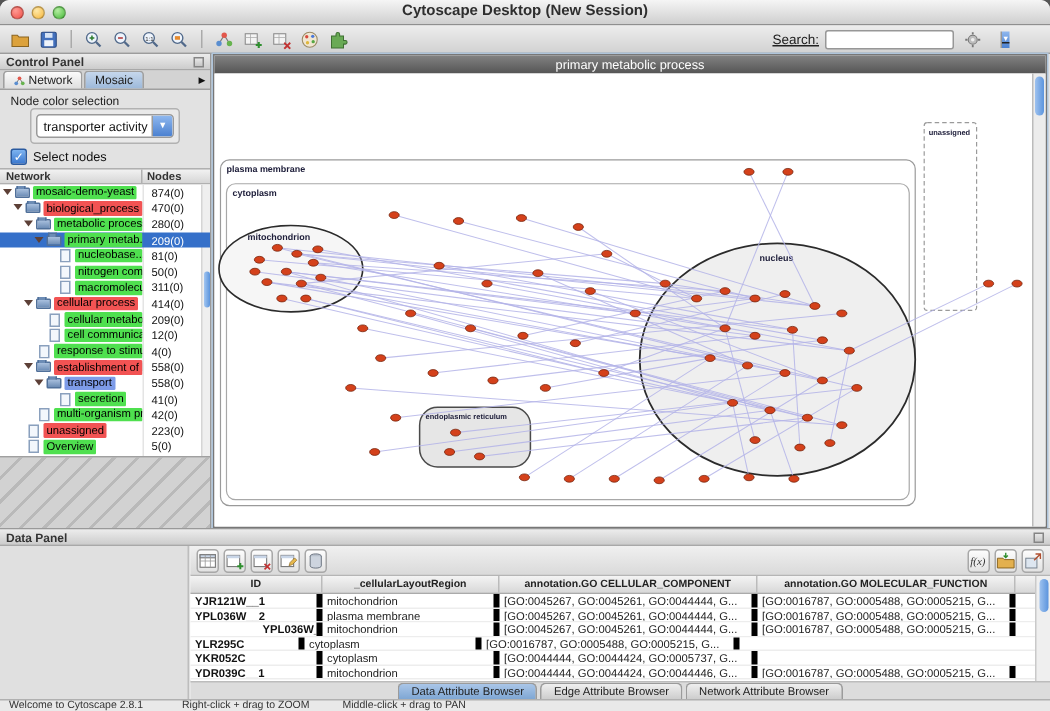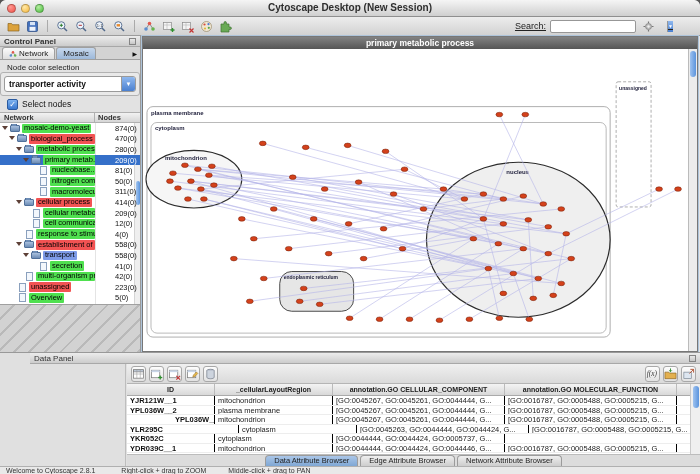--- a/index.html
+++ b/index.html
@@ -27,21 +27,21 @@
 
   
   #control-panel { position:absolute; top:36px; left:0; width:141px; height:316px; background:#e2e2e2; border-right:1px solid #9a9a9a; display:flex; flex-direction:column; }
   .panel-header { height:11px; background:linear-gradient(#ececec,#cccccc); border-bottom:1px solid #a8a8a8; display:flex; align-items:center; padding:0 4px; font-size:8px; font-weight:bold; color:#333; flex:0 0 11px; }
   .float-icon { margin-left:auto; width:7px; height:7px; border:1px solid #858585; background:linear-gradient(#e8e8e8,#c6c6c6); }
   .cp-tabs { height:13px; flex:0 0 13px; display:flex; align-items:flex-end; background:#d3d3d3; border-bottom:1px solid #9f9f9f; padding-left:2px; }
   .cp-tab { height:12px; display:flex; align-items:center; gap:2px; padding:0 6px; font-size:8px; border:1px solid #9f9f9f; border-bottom:none; border-radius:3px 3px 0 0; background:linear-gradient(#fbfbfb,#dedede); margin-right:1px; color:#222; }
   .cp-tab.active { background:linear-gradient(#c6d7ec,#9db9da); }
   .tab-arrow { margin-left:auto; font-size:6px; padding:0 3px 2px 0; color:#111; }
   .cp-group-label { flex:0 0 12px; font-size:8px; color:#222; padding:3px 0 0 7px; }
-  .cp-groupbox { flex:0 0 24px; margin:0 0; border:1px solid #b2b2b2; border-radius:3px; display:flex; align-items:center; padding:0 3px; background:#e9e9e9;font-weight:bold; }
+  .cp-groupbox { flex:0 0 24px; margin:0 20px; border:1px solid #b2b2b2; border-radius:3px; display:flex; align-items:center; padding:0 3px; background:#e9e9e9; }
   .combo { flex:1; height:16px; background:#fff; border:1px solid #9a9a9a; border-radius:3px; display:flex; align-items:center; overflow:hidden; }
   .combo-text { flex:1; font-size:8.5px; padding-left:4px; color:#111; white-space:nowrap; overflow:hidden; }
   .combo-btn { width:14px; height:100%; background:linear-gradient(#8fb8ef,#4a80d0); border-left:1px solid #9a9a9a; display:flex; align-items:center; justify-content:center; color:#fff; font-size:6px; flex:0 0 14px; }
   .cp-check-row { flex:0 0 16px; display:flex; align-items:center; gap:4px; padding-left:7px; font-size:8.5px; color:#111; }
   .checkbox { width:11px; height:11px; border-radius:2px; background:linear-gradient(#7db3f0,#3a78cf); border:1px solid #2a5a9f; color:#fff; font-size:8px; line-height:9px; text-align:center; }
   .tree-header { flex:0 0 11px; display:flex; background:linear-gradient(#f2f2f2,#d6d6d6); border-top:1px solid #b0b0b0; border-bottom:1px solid #b0b0b0; font-size:7.5px; font-weight:bold; color:#333; }
   .th-net { width:95px; border-right:1px solid #b0b0b0; padding-left:4px; line-height:9px; }
   .th-nodes { flex:1; padding-left:3px; line-height:9px; }
   .tree { flex:1 1 auto; background:#fff; position:relative; overflow:hidden; }
   .tree-colline { position:absolute; left:95px; top:0; bottom:0; width:1px; background:#e4e4e4; }
@@ -51,48 +51,48 @@
   .tree-indent { flex:0 0 auto; height:1px; }
   .tree-tri { flex:0 0 7px; width:7px; height:7px; position:relative; }
   .tree-tri.open:after { content:""; position:absolute; left:0; top:1px; border-left:3.5px solid transparent; border-right:3.5px solid transparent; border-top:4.5px solid #5d4037; }
   .tree-folder { flex:0 0 10px; width:10px; height:7px; margin:0 2px 0 1px; background:linear-gradient(#a9c0de,#6c8cb5); border:1px solid #50709a; border-radius:1px; position:relative; }
   .tree-folder:before { content:""; position:absolute; top:-3px; left:0; width:4px; height:2px; background:#6c8cb5; border:1px solid #50709a; border-bottom:none; }
   .tree-leafic { flex:0 0 7px; width:7px; height:9px; margin:0 3px 0 3px; background:#f3f7fc; border:1px solid #8aa0bd; }
   .chip { font-size:7.5px; line-height:8.5px; padding:0.5px 2px; border-radius:1px; color:#000; white-space:nowrap; overflow:hidden; }
   .chip-green { background:#4fe04f; }
   .chip-red { background:#f25353; }
   .chip-blue { background:#7d9be8; }
-  .tree-count { font-size:7.5px; color:#111; padding-left:20px; white-space:nowrap; }
+  .tree-count { font-size:7.5px; color:#111; padding-left:6px; white-space:nowrap; }
   .tree-row.sel .tree-count { color:#fff; }
   .tree-scroll { position:absolute; right:0; top:0; bottom:0; width:6px; background:#efefef; border-left:1px solid #d5d5d5; }
   .tree-thumb { position:absolute; top:32%; left:0.5px; width:4px; height:24px; border-radius:2px; background:linear-gradient(90deg,#a3c6f0,#5b94dd); }
   .navigator { flex:0 0 48px; border-top:1px solid #a0a0a0; background:repeating-linear-gradient(135deg,#d2d2d2 0 9px,#b9b9b9 9px 11px); }
 
   
   #network-frame { position:absolute; top:36px; left:142px; width:556px; height:316px; background:#fff; border:1px solid #777; box-shadow:0 0 0 1px #aec4da; }
-  .frame-title { height:12px; background:linear-gradient(#828282,#555555); color:#fff; font-size:8.5px; font-weight:bold; text-align:center; line-height:12px; }
+  .frame-title { height:12px; background:linear-gradient(#828282,#555555); color:#fff; font-size:8.5px; font-weight:normal; text-align:center; line-height:12px; }
   .net-canvas { position:absolute; top:12px; left:0; right:9px; bottom:0; background:#fff; overflow:hidden; }
   .net-canvas svg { width:100%; height:100%; display:block; }
   .vscroll { position:absolute; top:12px; right:0; bottom:0; width:9px; background:#ececec; border-left:1px solid #bbb; }
   .vthumb { position:absolute; top:2px; left:1px; width:6px; height:26px; border-radius:3px; background:linear-gradient(90deg,#9ec2ef,#5b94dd); }
 
   
   #data-panel { position:absolute; top:352px; left:0; right:0; height:114px; background:#e0e0e0; border-top:1px solid #999; }
-  .dp-header { height:11px; background:linear-gradient(#ececec,#cccccc); border-bottom:1px solid #a8a8a8; display:flex; align-items:center; padding:0 4px; font-size:8px; font-weight:normal; color:#333;margin-left:30px; }
+  .dp-header { height:11px; background:linear-gradient(#ececec,#cccccc); border-bottom:1px solid #a8a8a8; display:flex; align-items:center; padding:0 4px; font-size:8px; font-weight:bold; color:#333; }
   .dp-left { position:absolute; left:0; top:11px; bottom:0; width:126px; background:#e0e0e0; border-right:1px solid #bdbdbd; }
   .dp-main { position:absolute; left:127px; top:11px; right:0; bottom:0; background:#fff; }
   .dp-toolbar { height:20px; display:flex; align-items:center; gap:3px; padding:0 4px; background:linear-gradient(#f0f0f0,#dadada); border-bottom:1px solid #b5b5b5; }
   .dp-btn { width:15px; height:16px; border:1px solid #a8a8a8; border-radius:3px; background:linear-gradient(#fdfdfd,#e2e2e2); display:flex; align-items:center; justify-content:center; }
   .dp-spacer { flex:1; }
   .dp-thead { display:flex; height:12px; background:linear-gradient(#f4f4f4,#d8d8d8); border-bottom:1px solid #aaa; font-size:7px; font-weight:bold; color:#222; }
   .dp-th { border-right:1px solid #bbb; display:flex; align-items:center; justify-content:center; overflow:hidden; white-space:nowrap; flex:0 0 auto; }
   .dp-th-fill { flex:1 1 auto; border-right:none; }
   .dp-body { background:#fff; }
   .dp-row { display:flex; height:9.5px; font-size:7.5px; border-bottom:1px solid #ededed; background:#fff; }
-  .dp-td { padding:0 3px; border-right:1px solid #000000; overflow:hidden; white-space:nowrap; line-height:9px; flex:0 0 auto; color:#222; }
+  .dp-td { padding:0 3px; border-right:4px solid #000000; overflow:hidden; white-space:nowrap; line-height:9px; flex:0 0 auto; color:#222; }
   .dp-td.id-cell { font-weight:bold; color:#111; }
   .dp-vscroll { position:absolute; right:0; top:20px; bottom:12px; width:10px; background:#efefef; border-left:1px solid #c9c9c9; }
   .dp-vthumb { position:absolute; top:2px; left:1.5px; width:6px; height:22px; border-radius:3px; background:linear-gradient(90deg,#9ec2ef,#5b94dd); }
   .dp-tabs { position:absolute; left:0; right:0; bottom:0; height:12px; display:flex; justify-content:center; align-items:flex-end; gap:2px; background:#dcdcdc; border-top:1px solid #bcbcbc; }
   .dp-tab { font-size:7.5px; padding:0 8px; border:1px solid #9b9b9b; border-bottom:none; border-radius:4px 4px 0 0; background:linear-gradient(#efefef,#cdcdcd); line-height:10.5px; height:11px; color:#222; }
   .dp-tab.active { background:linear-gradient(#aac6e8,#7fa7d4); }
 
   
   #status-bar { position:absolute; left:0; right:0; bottom:0; height:8px; background:#e9e9e9; border-top:1px solid #b0b0b0; font-size:7px; color:#333; display:flex; align-items:center; padding:0 6px; }
   #status-bar .gap1 { margin-left:26px; }
@@ -656,23 +656,22 @@
             <div class="dp-td" style="width: 172px;">[GO:0045267, GO:0045261, GO:0044444, G...</div>
             <div class="dp-td" style="width: 172px;">[GO:0016787, GO:0005488, GO:0005215, G...</div>
           </div>
           <div class="dp-row">
             <div class="dp-td id-cell" style="width: 88px; padding-left: 48px;">YPL036W__1</div>
             <div class="dp-td" style="width: 118px;">mitochondrion</div>
             <div class="dp-td" style="width: 172px;">[GO:0045267, GO:0045261, GO:0044444, G...</div>
             <div class="dp-td" style="width: 172px;">[GO:0016787, GO:0005488, GO:0005215, G...</div>
           </div>
           <div class="dp-row">
-            <div class="dp-td id-cell" style="width: 112px;">YLR295C</div>
+            <div class="dp-td id-cell" style="width: 76px;">YLR295C</div>
             <div class="dp-td" style="width: 118px;">cytoplasm</div>
-            <div class="dp-td" style="width: 172px;">[GO:0045263, GO:0044444, GO:0044424, G...</div>
             <div class="dp-td" style="width: 172px;">[GO:0016787, GO:0005488, GO:0005215, G...</div>
           </div>
           <div class="dp-row">
             <div class="dp-td id-cell" style="width: 88px;">YKR052C</div>
             <div class="dp-td" style="width: 118px;">cytoplasm</div>
             <div class="dp-td" style="width: 172px;">[GO:0044444, GO:0044424, GO:0005737, G...</div>
           </div>
           <div class="dp-row">
             <div class="dp-td id-cell" style="width: 88px;">YDR039C__1</div>
             <div class="dp-td" style="width: 118px;">mitochondrion</div>

